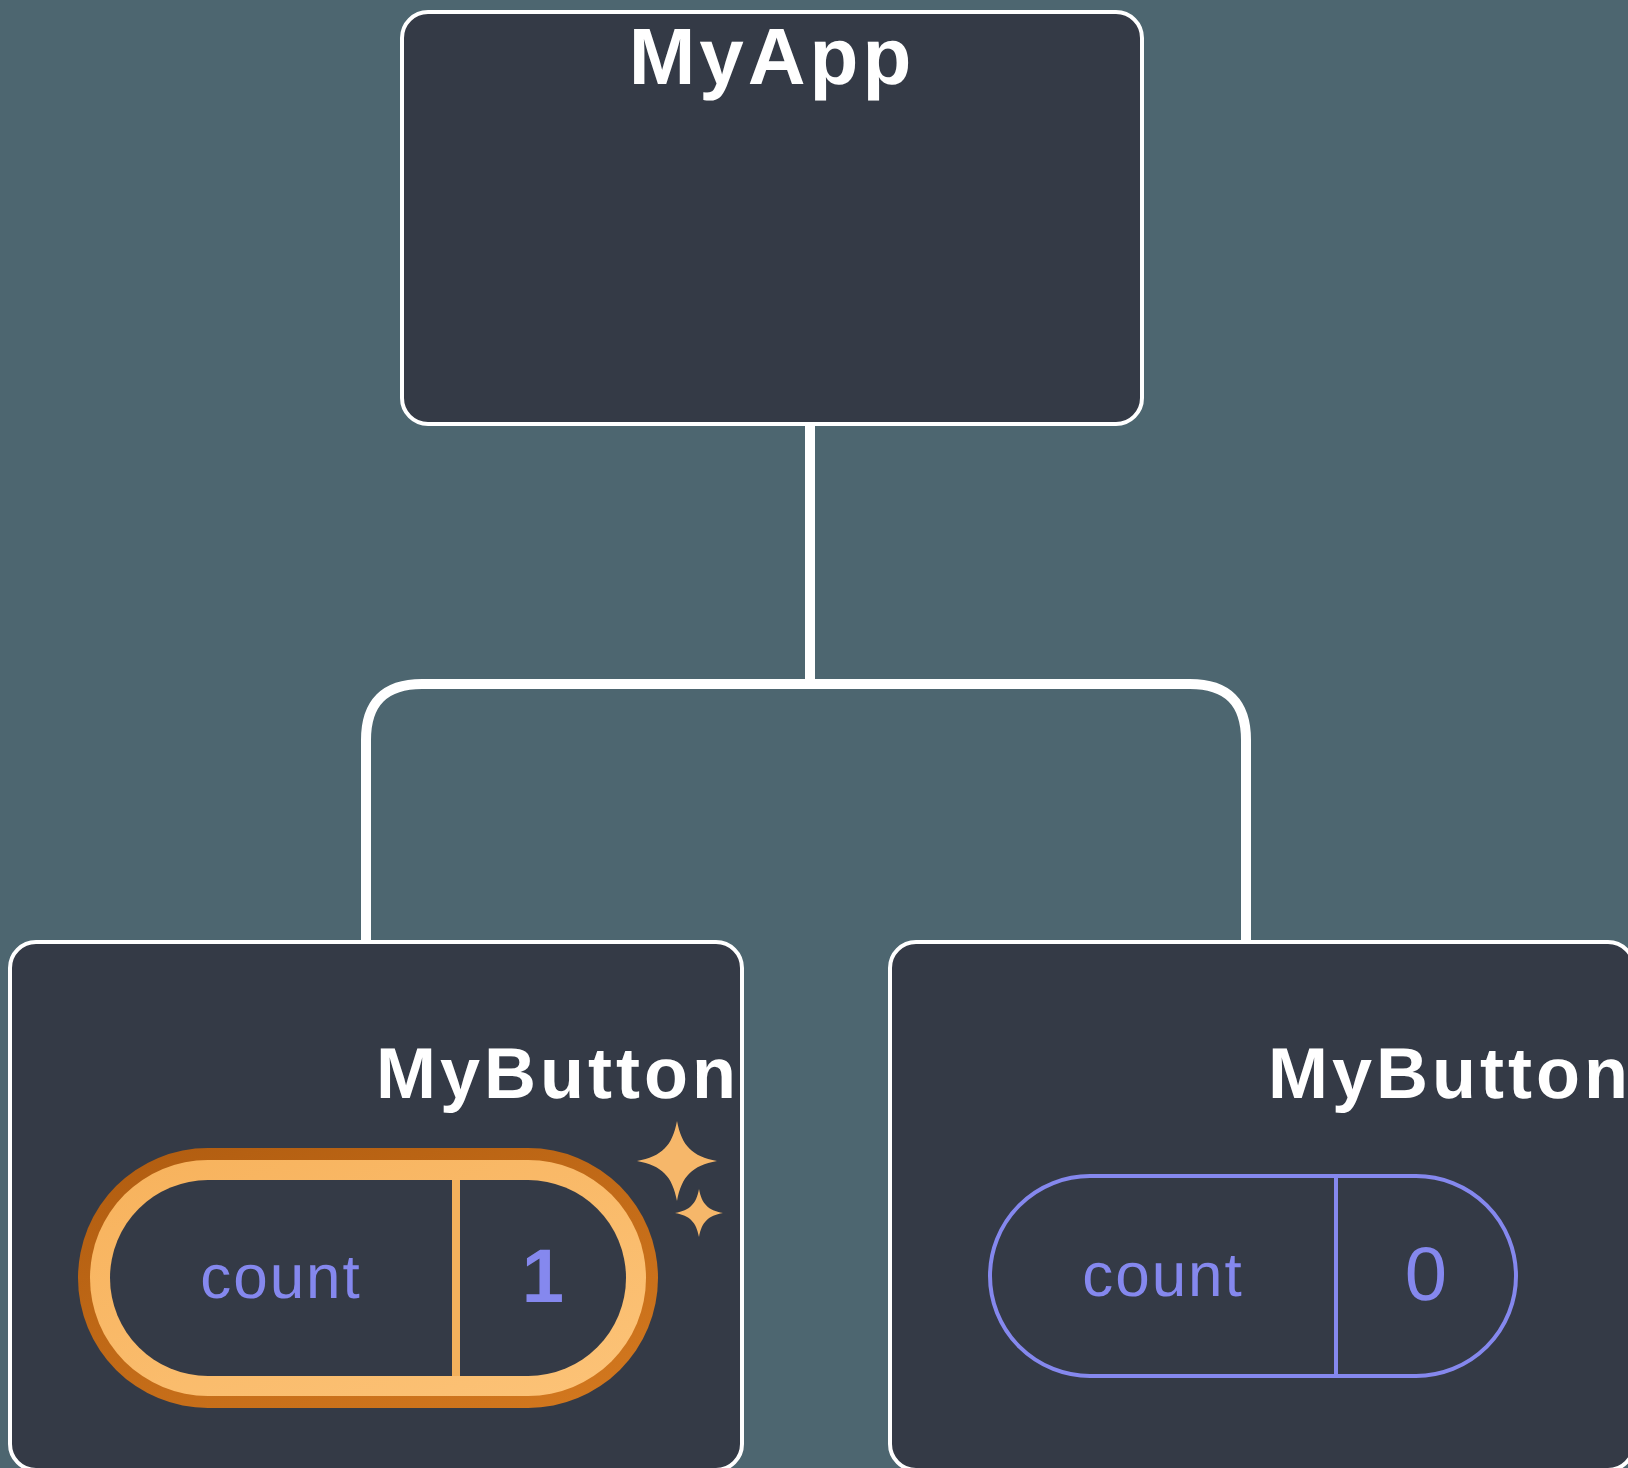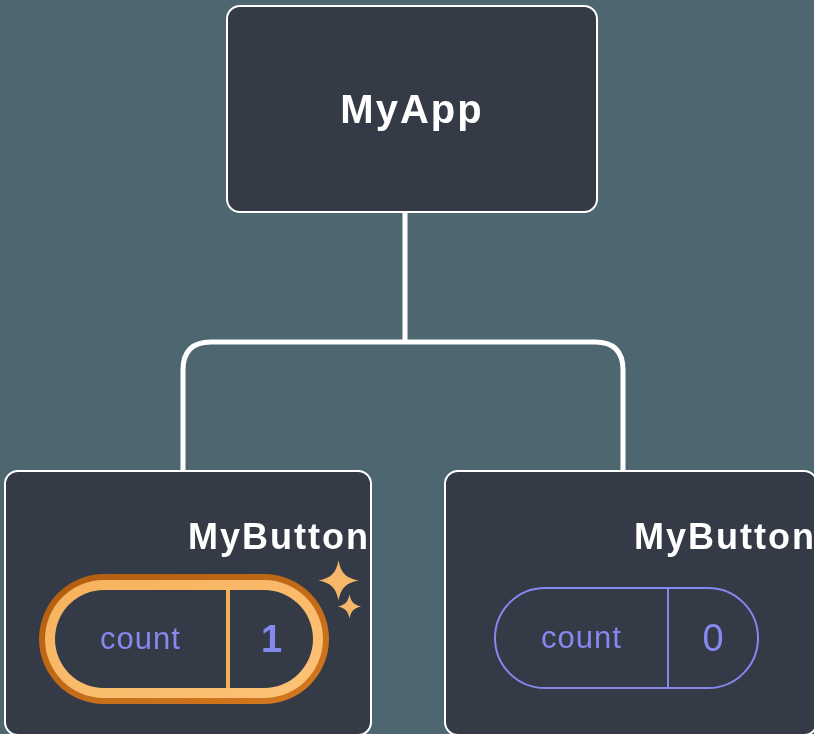--- a/index.html
+++ b/index.html
@@ -21,24 +21,23 @@
     pointer-events: none;
   }
   .node {
     position: absolute;
     background: #343a46;
     border: 2.5px solid #ffffff;
     border-radius: 14px;
     box-sizing: border-box;
   }
   .node-root {
-    left: 226px; top: 5px;
+    left: 200px; top: 5px;
     width: 372px; height: 208px;
     display: flex;
-    align-items: center;
     justify-content: center;
   }
   .node-child-left {
     left: 4px; top: 470px;
     width: 368px; height: 266px;
   }
   .node-child-right {
     left: 444px; top: 470px;
     width: 374px; height: 266px;
   }

